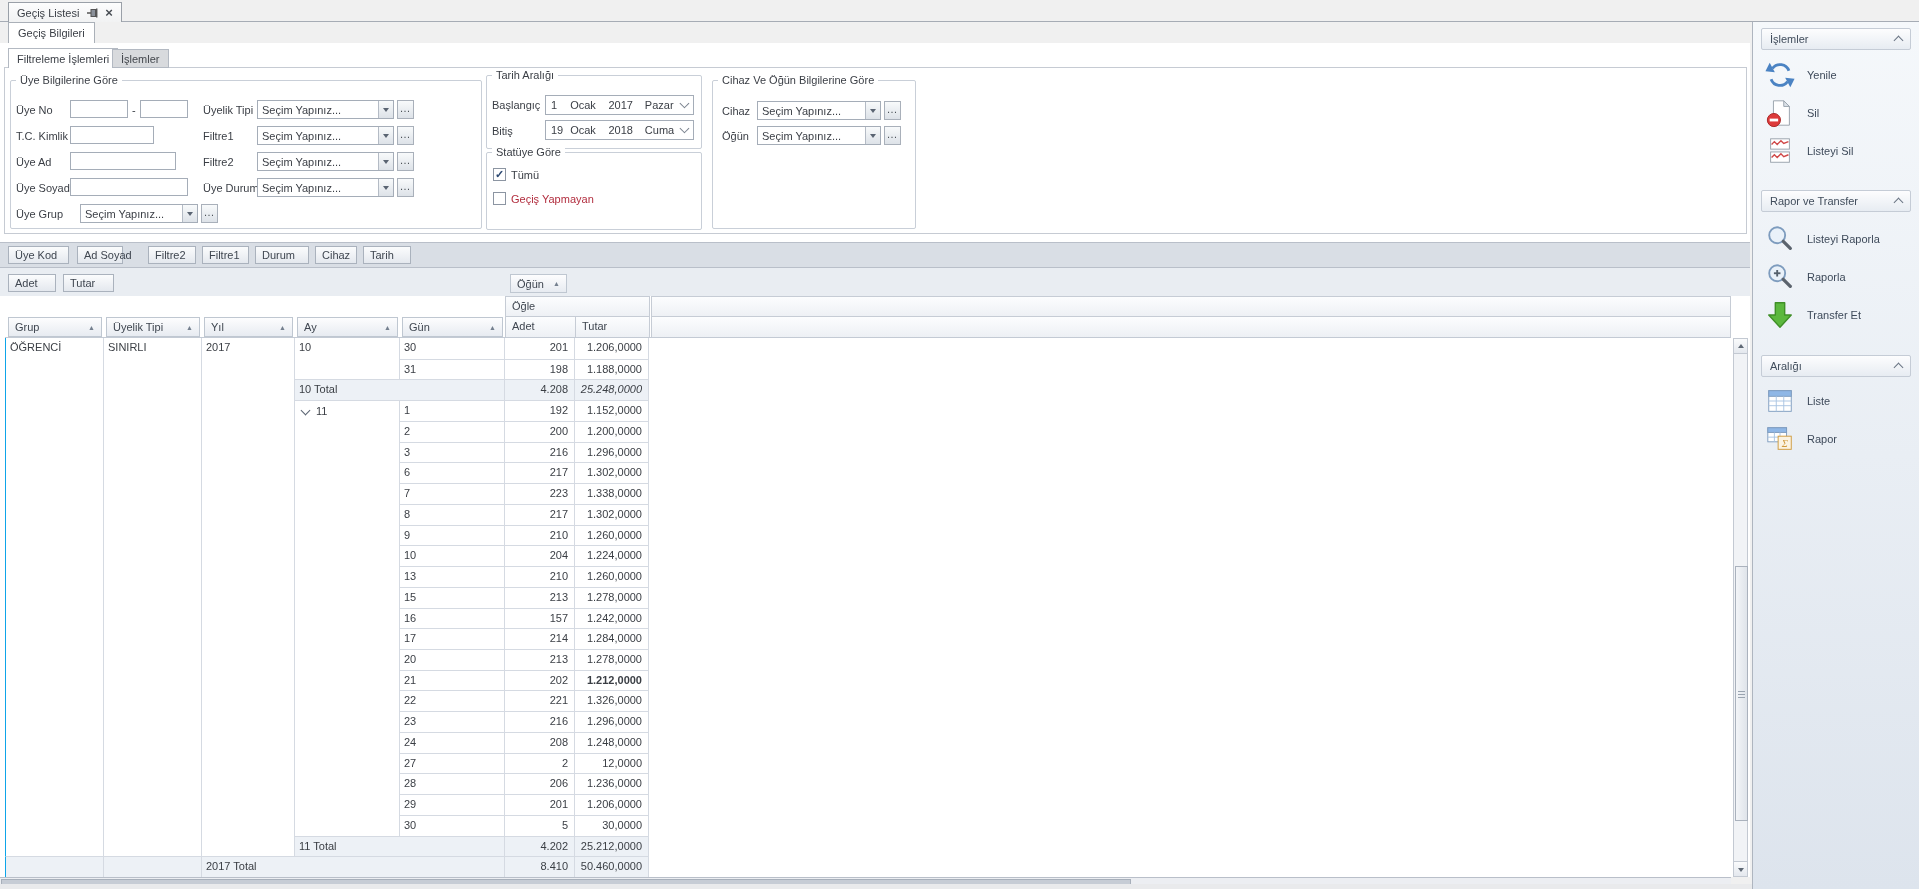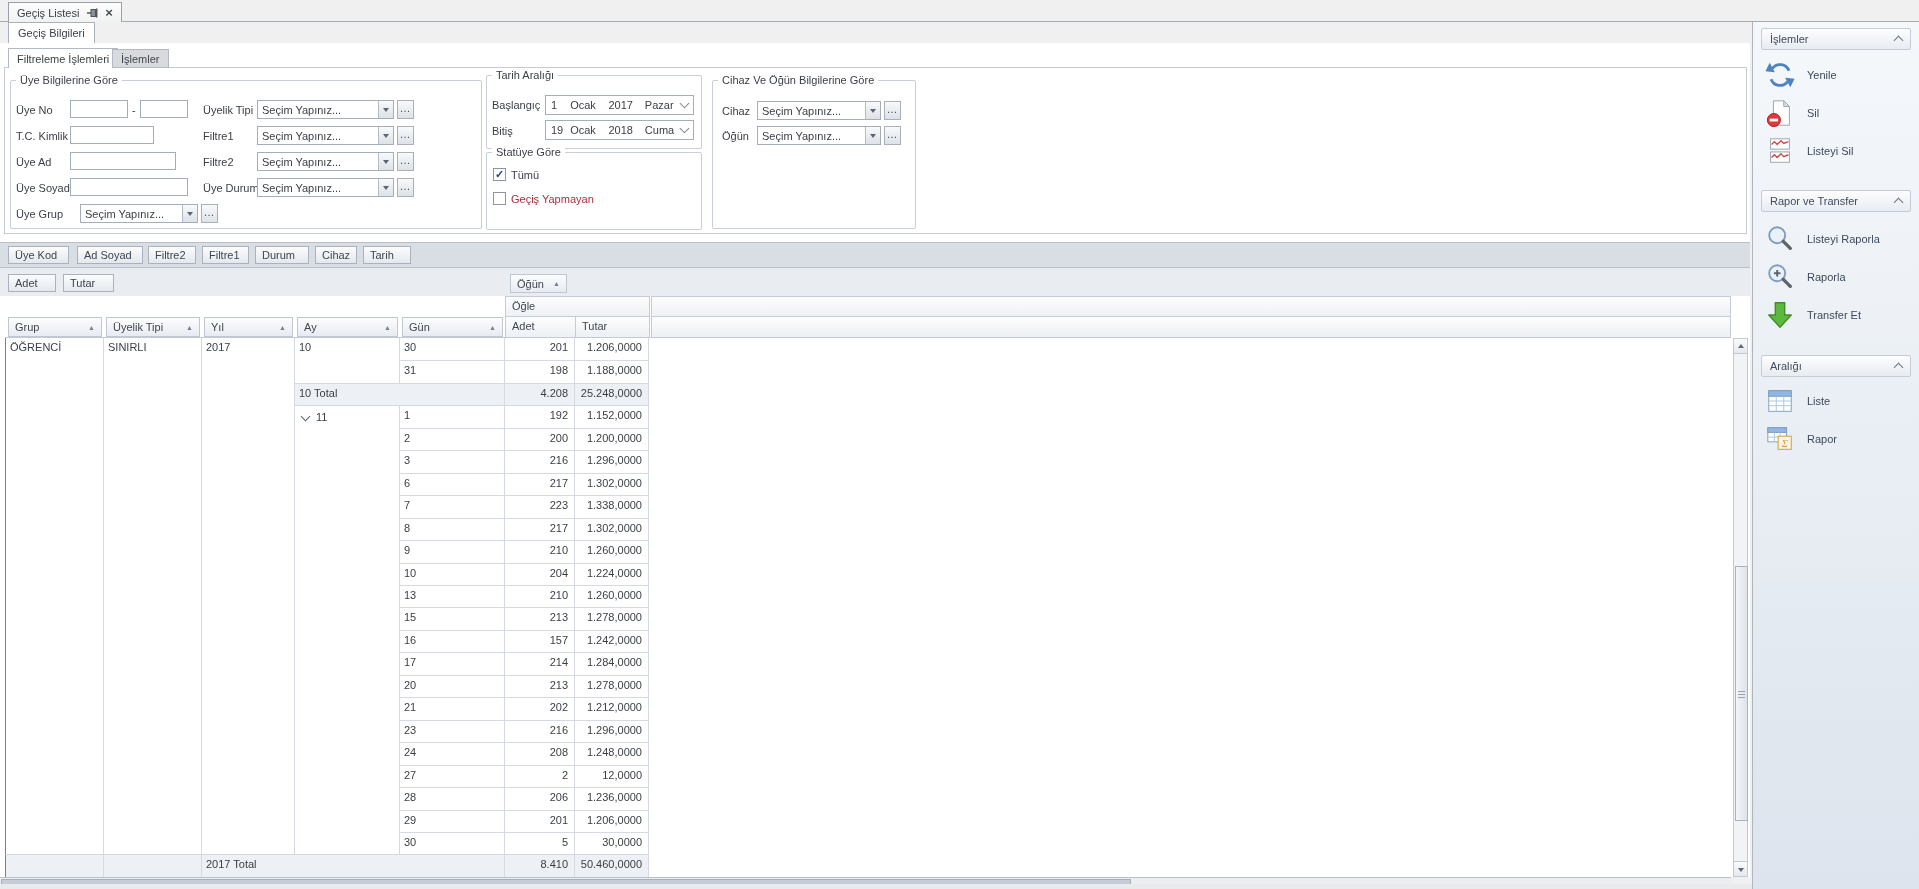--- a/index.html
+++ b/index.html
@@ -203,21 +203,21 @@
   <div class="combo" style="left:757px;top:126px;width:124px">
     <span class="ctext">Seçim Yapınız...</span>
     <span class="cbtn">
         <span class="tri"></span>
       </span>
   </div>
   <div class="dots" style="left:884px;top:126px">…</div>
 
   <div class="chipband"></div>
   <div class="chip" style="left:8px;width:61px">Üye Kod</div>
-  <div class="chip" style="left:77px;width:66px">Ad Soyad</div>
+  <div class="chip" style="left:77px;width:46px">Ad Soyad</div>
   <div class="chip" style="left:148px;width:48px">Filtre2</div>
   <div class="chip" style="left:202px;width:47px">Filtre1</div>
   <div class="chip" style="left:255px;width:54px">Durum</div>
   <div class="chip" style="left:315px;width:42px">Cihaz</div>
   <div class="chip" style="left:363px;width:48px">Tarih</div>
 
   <div class="bandarea"></div>
   <div class="gridwhite"></div>
   <div class="chip" style="left:8px;top:274px;width:48px">Adet</div>
   <div class="chip" style="left:63px;top:274px;width:51px">Tutar</div>
@@ -271,21 +271,21 @@
         <div class="gc t" style="width: 105px;">31</div>
         <div class="gc t num" style="width: 70px;">198</div>
         <div class="gc t num" style="width: 74px;">1.188,0000</div>
       </div>
       <div class="grow">
         <div class="gc" style="width: 99px;"></div>
         <div class="gc" style="width: 98px;"></div>
         <div class="gc" style="width: 93px;"></div>
         <div class="gc t tint" style="width: 210px;">10 Total</div>
         <div class="gc t num tint" style="width: 70px;">4.208</div>
-        <div class="gc t num tint" style="width: 74px;">25.248,0000</div>
+        <div class="gc t num tint" style="width: 74px; font-style: italic;">25.248,0000</div>
       </div>
       <div class="grow">
         <div class="gc" style="width: 99px;"></div>
         <div class="gc" style="width: 98px;"></div>
         <div class="gc" style="width: 93px;"></div>
         <div class="gc t exp" style="width: 105px;">
           <span class="chev"></span>
           <span>11</span>
         </div>
         <div class="gc t" style="width: 105px;">1</div>
@@ -400,21 +400,30 @@
         <div class="gc t num" style="width: 70px;">213</div>
         <div class="gc t num" style="width: 74px;">1.278,0000</div>
       </div>
       <div class="grow">
         <div class="gc" style="width: 99px;"></div>
         <div class="gc" style="width: 98px;"></div>
         <div class="gc" style="width: 93px;"></div>
         <div class="gc" style="width: 105px;"></div>
         <div class="gc t" style="width: 105px;">21</div>
         <div class="gc t num" style="width: 70px;">202</div>
-        <div class="gc t num" style="width: 74px;">1.212,0000</div>
+        <div class="gc t num" style="width: 74px; font-weight: bold;">1.212,0000</div>
+      </div>
+      <div class="grow">
+        <div class="gc" style="width: 99px;"></div>
+        <div class="gc" style="width: 98px;"></div>
+        <div class="gc" style="width: 93px;"></div>
+        <div class="gc" style="width: 105px;"></div>
+        <div class="gc t" style="width: 105px;">22</div>
+        <div class="gc t num" style="width: 70px;">221</div>
+        <div class="gc t num" style="width: 74px;">1.326,0000</div>
       </div>
       <div class="grow">
         <div class="gc" style="width: 99px;"></div>
         <div class="gc" style="width: 98px;"></div>
         <div class="gc" style="width: 93px;"></div>
         <div class="gc" style="width: 105px;"></div>
         <div class="gc t" style="width: 105px;">23</div>
         <div class="gc t num" style="width: 70px;">216</div>
         <div class="gc t num" style="width: 74px;">1.296,0000</div>
       </div>
@@ -455,20 +464,28 @@
         <div class="gc t num" style="width: 74px;">1.206,0000</div>
       </div>
       <div class="grow">
         <div class="gc" style="width: 99px;"></div>
         <div class="gc" style="width: 98px;"></div>
         <div class="gc" style="width: 93px;"></div>
         <div class="gc" style="width: 105px;"></div>
         <div class="gc t" style="width: 105px;">30</div>
         <div class="gc t num" style="width: 70px;">5</div>
         <div class="gc t num" style="width: 74px;">30,0000</div>
+      </div>
+      <div class="grow">
+        <div class="gc" style="width: 99px;"></div>
+        <div class="gc" style="width: 98px;"></div>
+        <div class="gc" style="width: 93px;"></div>
+        <div class="gc t tint" style="width: 210px;">11 Total</div>
+        <div class="gc t num tint" style="width: 70px;">4.202</div>
+        <div class="gc t num tint" style="width: 74px;">25.212,0000</div>
       </div>
       <div class="grow">
         <div class="gc t tint" style="width: 99px;"></div>
         <div class="gc t tint" style="width: 98px;"></div>
         <div class="gc t tint" style="width: 303px;">2017 Total</div>
         <div class="gc t num tint" style="width: 70px;">8.410</div>
         <div class="gc t num tint" style="width: 74px;">50.460,0000</div>
       </div>
     </div>
 

